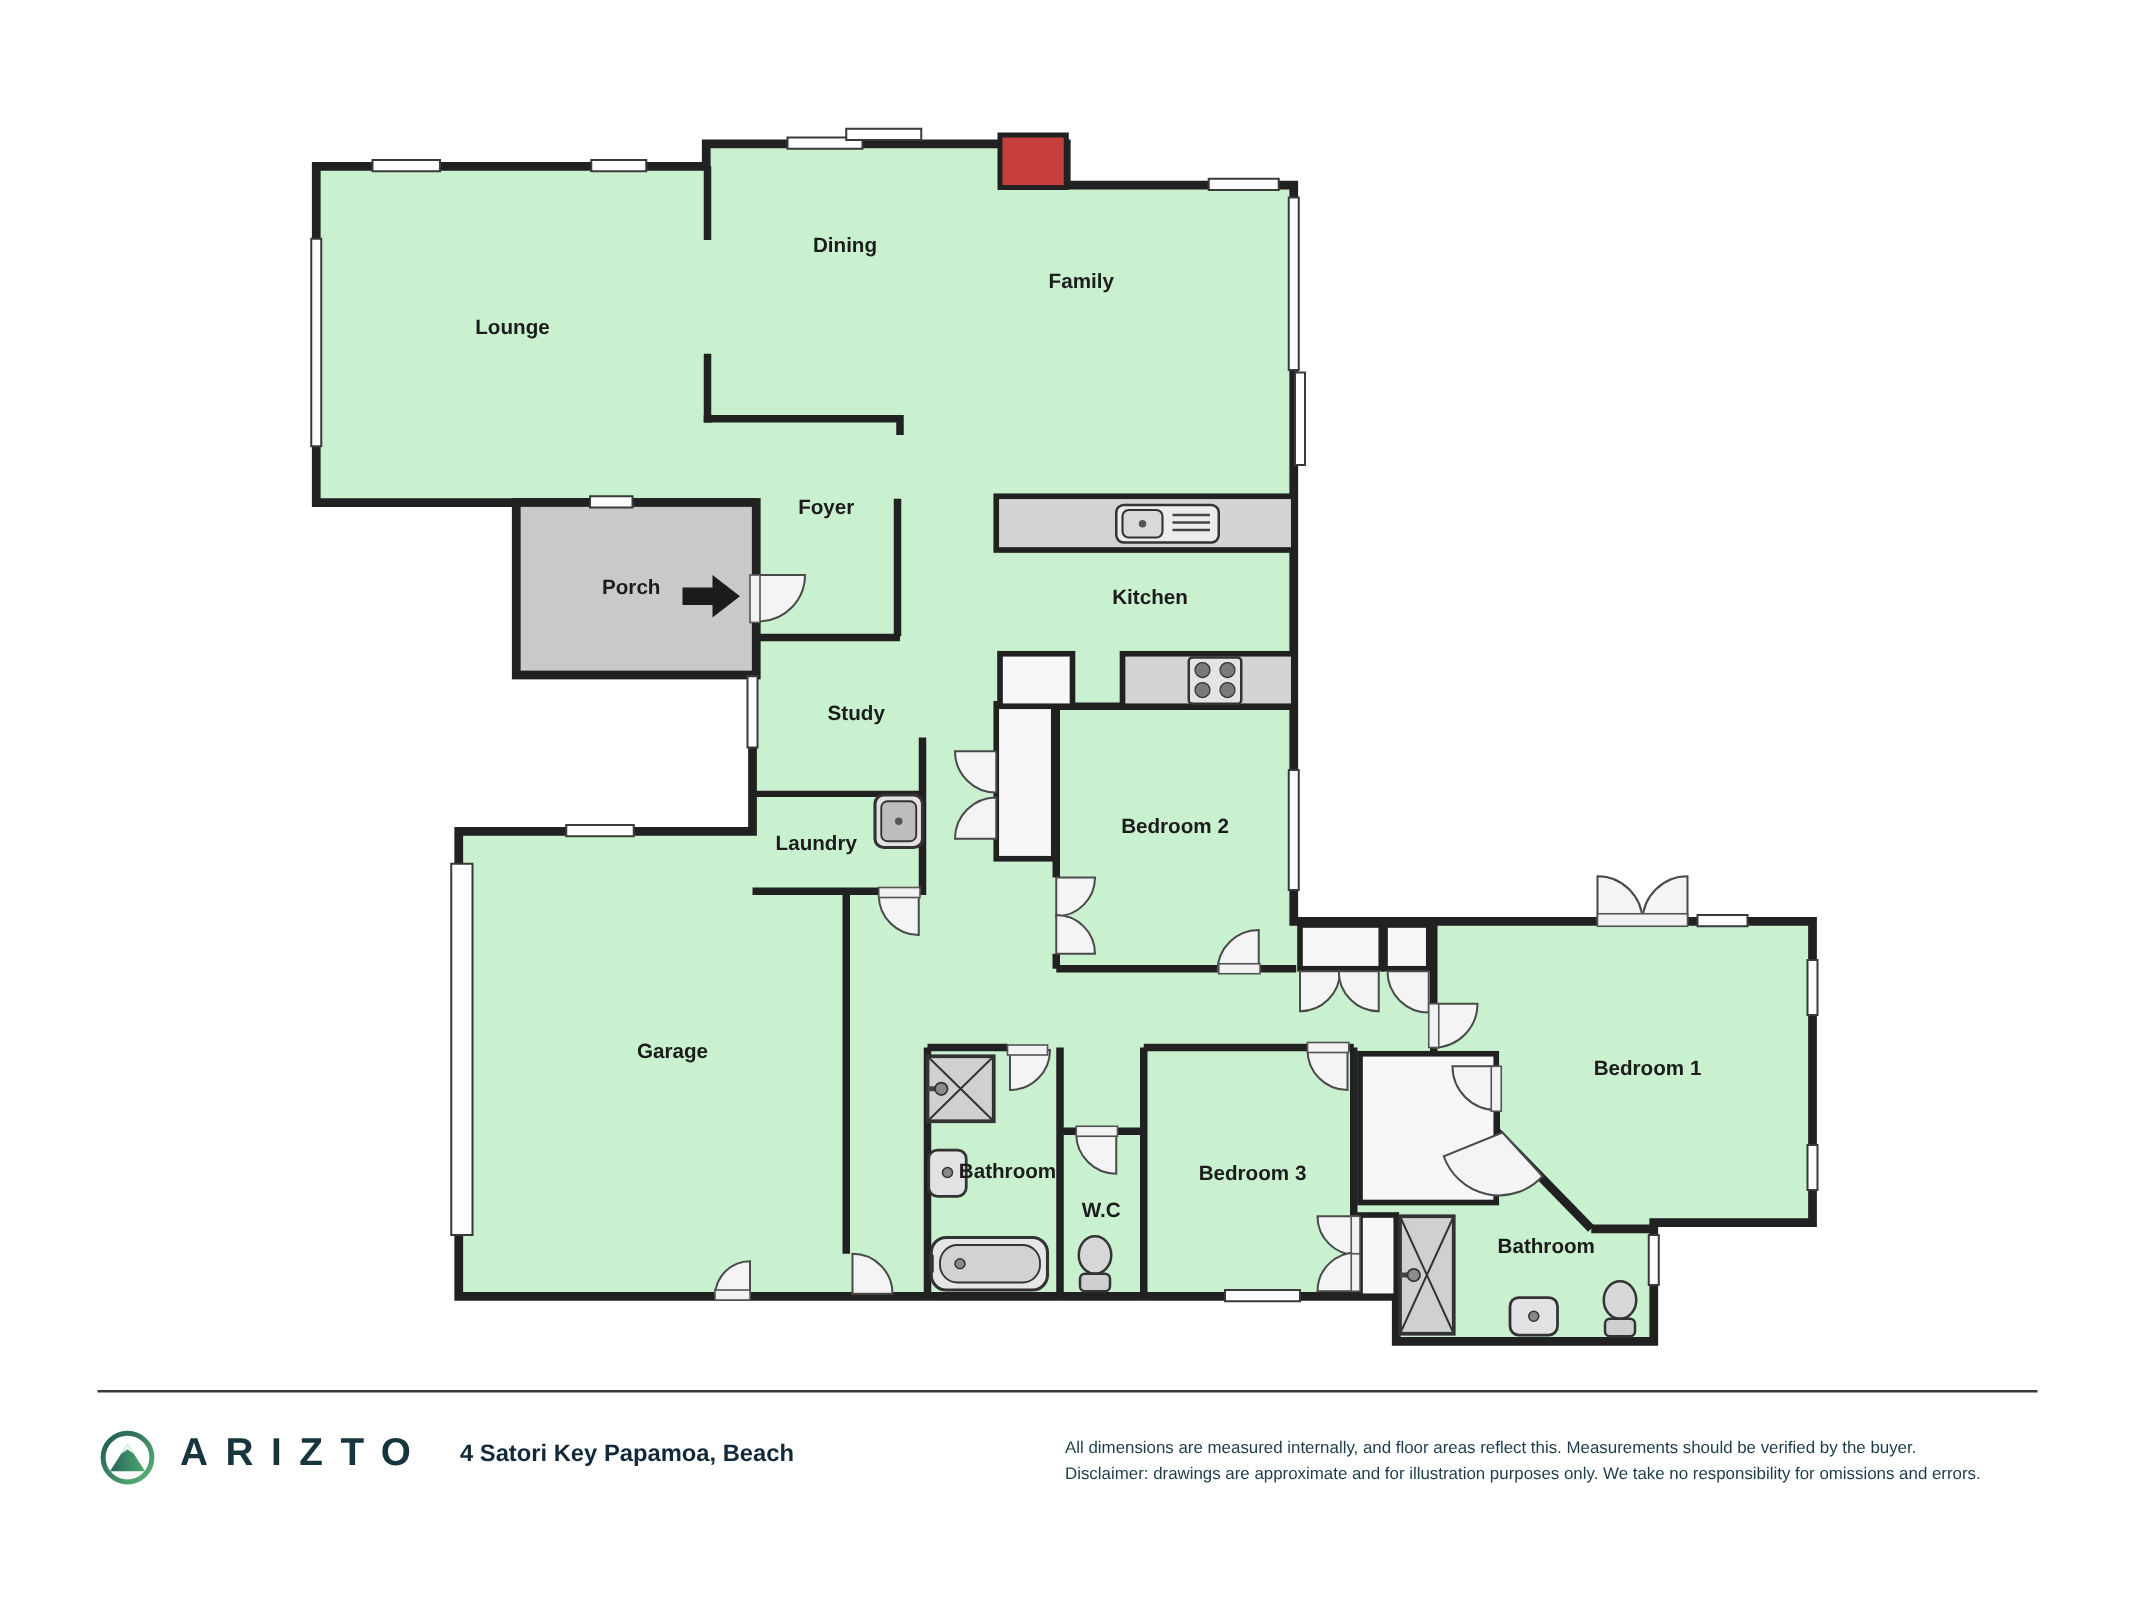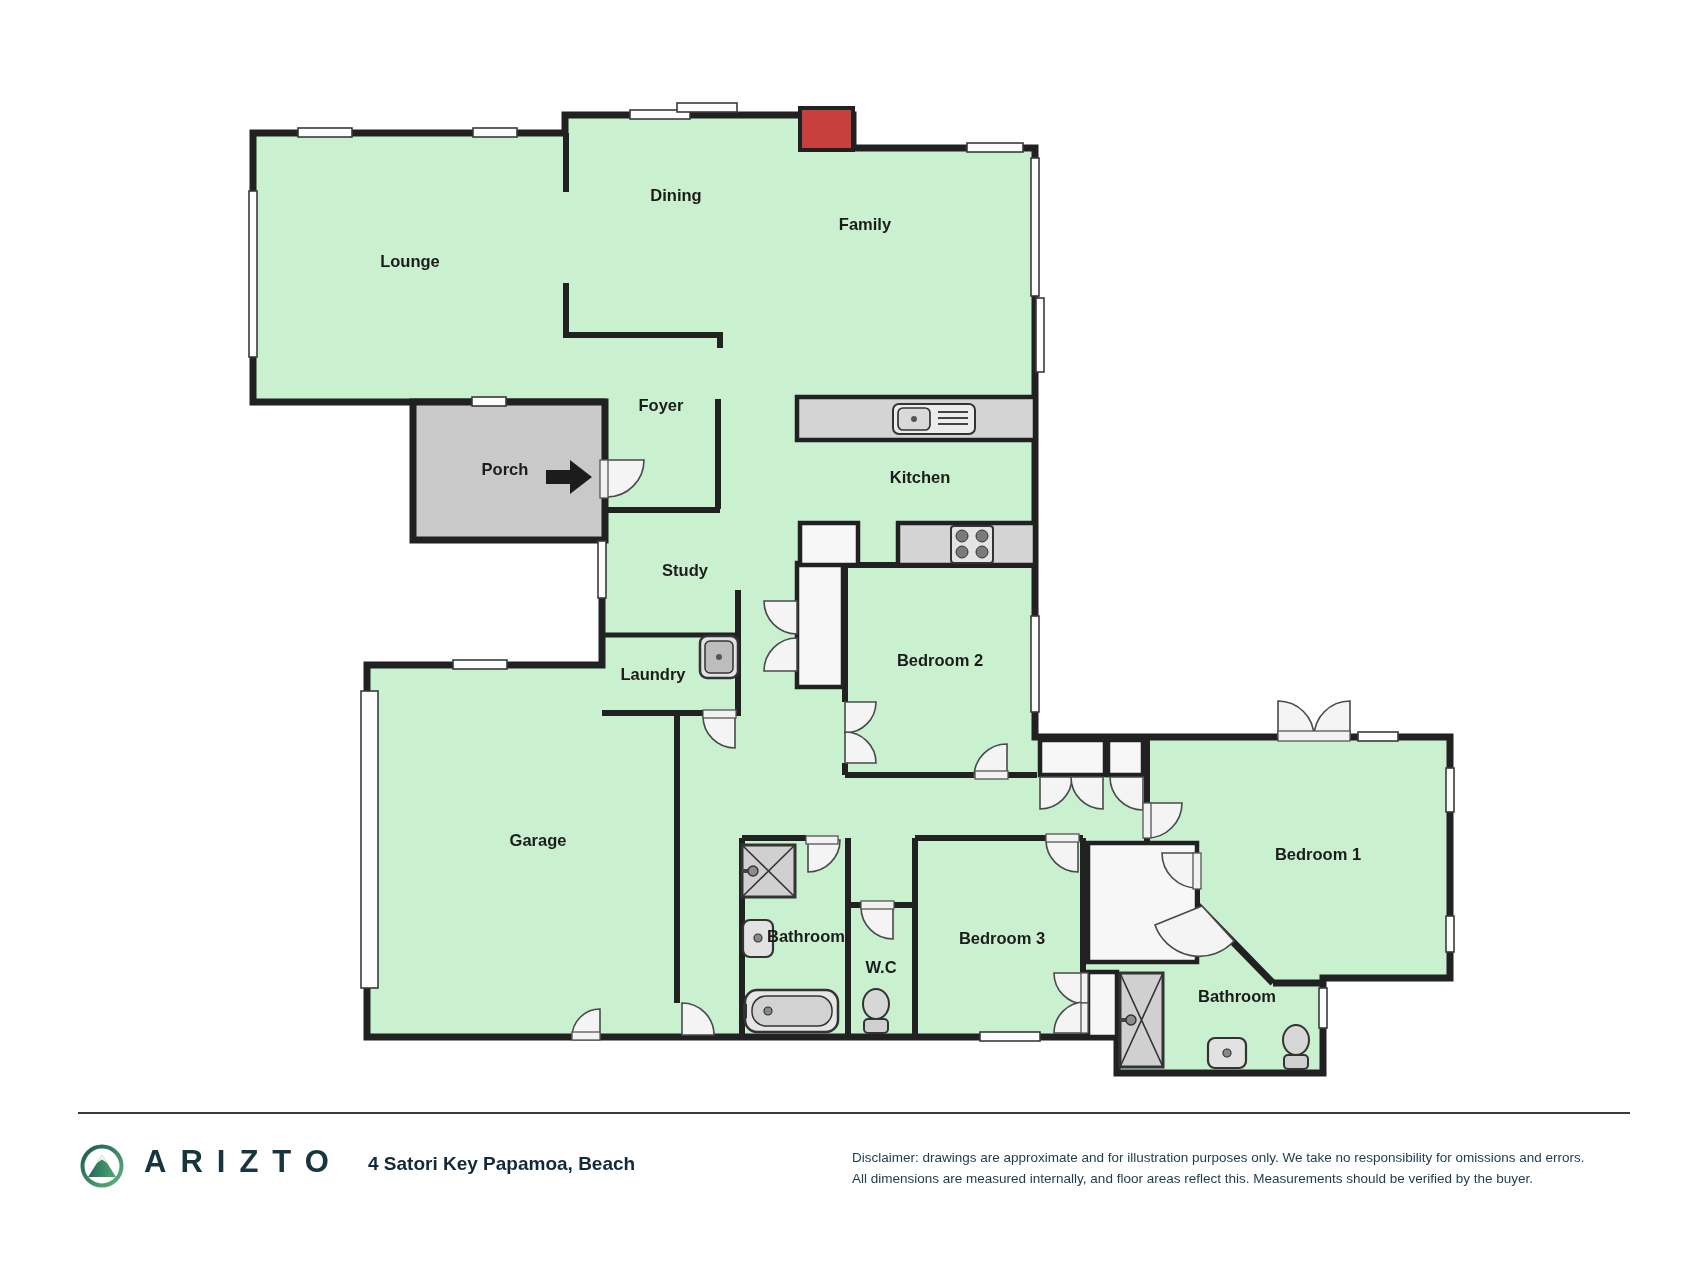--- a/index.html
+++ b/index.html
@@ -181,17 +181,17 @@
           </linearGradient>
         </defs>
         <circle cx="22" cy="22" r="19.5" fill="#ffffff" stroke="url(#ringGrad)" stroke-width="4"></circle>
         <path d="M8,33 L22,11 L36,33 Z" fill="url(#mtnGrad)"></path>
         <path d="M17,19 L22,11 L27,19 L22,15.5 Z" fill="#eef7f1"></path>
       </svg>
       <span id="brand-name">ARIZTO</span>
     </div>
     <div id="address">4 Satori Key Papamoa, Beach</div>
     <div id="disclaimer">
+      <div>All dimensions are measured internally, and floor areas reflect this. Measurements should be verified by the buyer.</div>
       <div>Disclaimer: drawings are approximate and for illustration purposes only. We take no responsibility for omissions and errors.</div>
-      <div>All dimensions are measured internally, and floor areas reflect this. Measurements should be verified by the buyer.</div>
     </div>
   </div>
 </div>
 
 </body></html>

